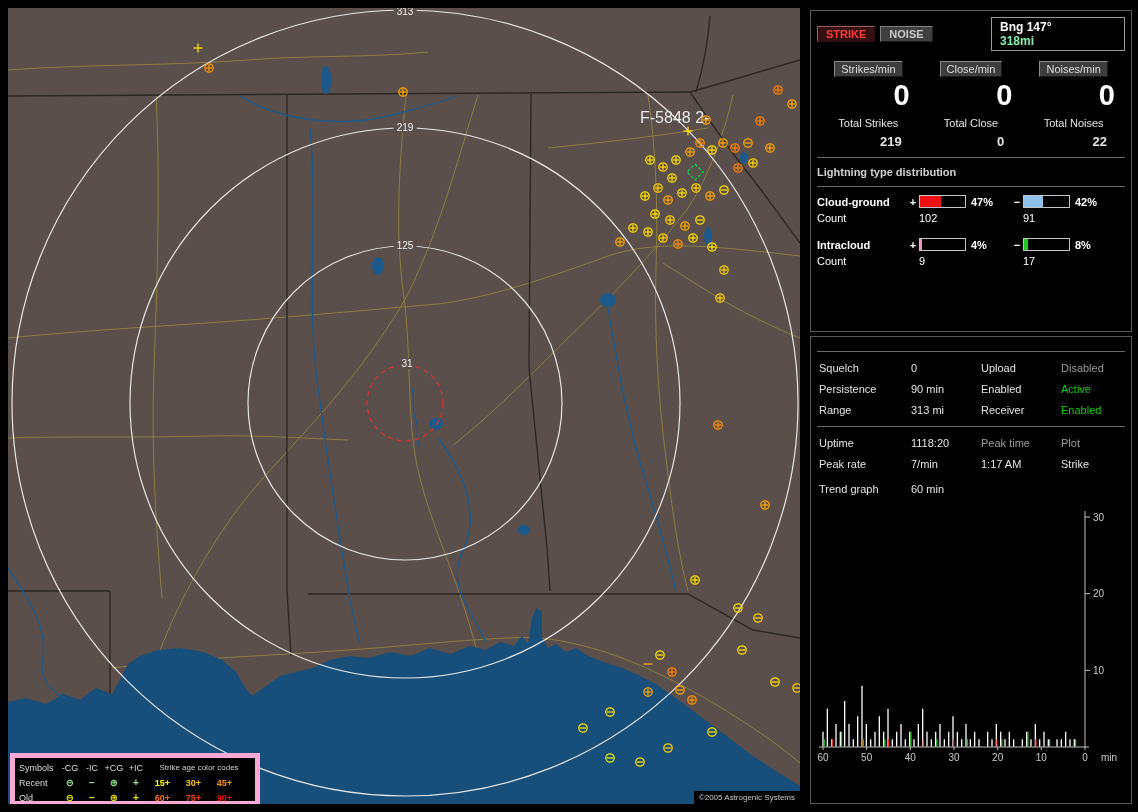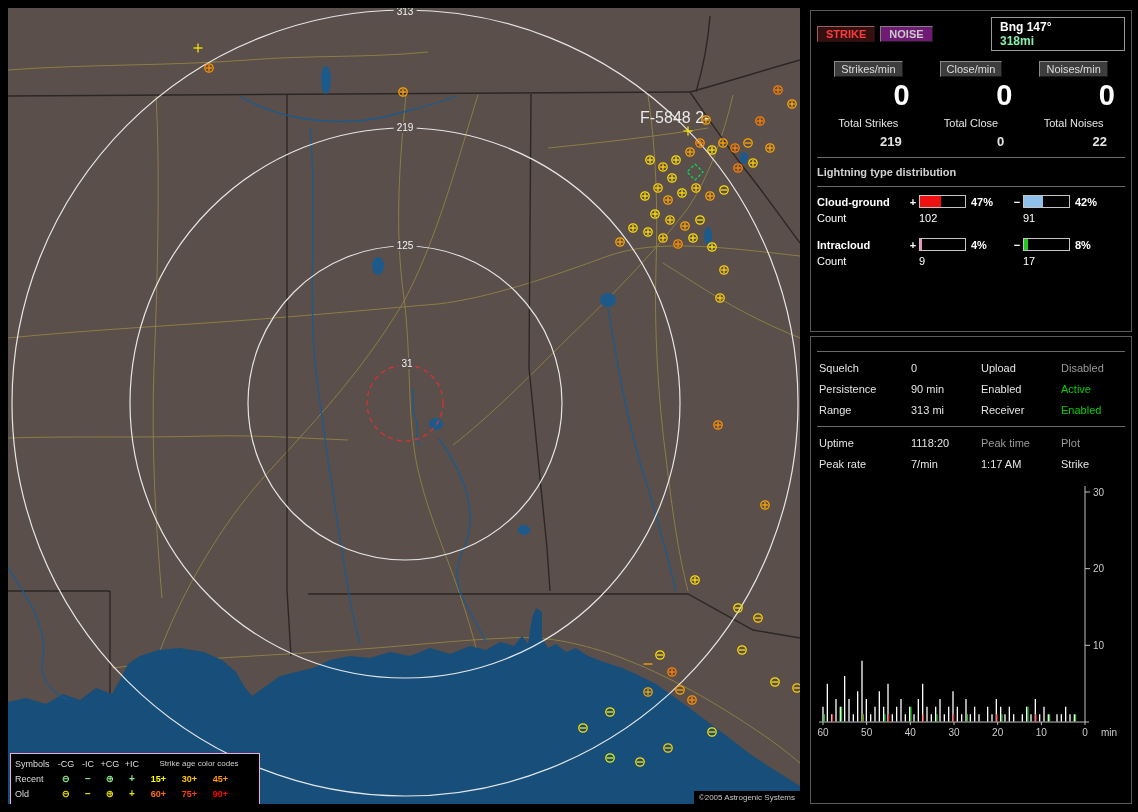--- a/index.html
+++ b/index.html
@@ -6,35 +6,35 @@
   body{width:1138px;height:812px;font-family:"Liberation Sans","DejaVu Sans",sans-serif;}
   .screen{position:relative;width:1138px;height:812px;background:#000;overflow:hidden;}
 
   
   .map{position:absolute;left:8px;top:8px;width:792px;height:796px;background:#5a4f4b;overflow:hidden;}
   .map svg.geo{position:absolute;left:0;top:0;}
   .ring-label{position:absolute;transform:translateX(-50%);background:#5a4f4b;color:#f2f2f2;font-size:10px;line-height:11px;padding:0 3px;z-index:5;}
   .station-label{position:absolute;left:632px;top:101px;color:#e9e9e9;font-size:16px;z-index:5;}
   .copyright{position:absolute;right:0;bottom:0;background:#000;color:#c9c9c9;font-size:8px;padding:2px 5px;z-index:6;}
 
-  .map-legend{position:absolute;left:2px;top:745px;width:250px;height:53px;background:#000;border:1px solid #f9a8d4;box-sizing:border-box;color:#ddd;font-size:9px;padding:2px 4px;z-index:6;}
+  .map-legend{position:absolute;left:2px;top:745px;width:250px;height:53px;background:#000;border:5px solid #f9a8d4;box-sizing:border-box;color:#ddd;font-size:9px;padding:2px 4px;z-index:6;}
   .lg-row{display:flex;align-items:center;height:15px;}
   .lg-c0{width:40px;}
   .lg-c{width:22px;text-align:center;}
   .lg-sym{font-size:10px;font-weight:bold;}
   .lg-age-hdr{flex:1;text-align:center;font-size:8px;color:#cfcfcf;}
   .lg-age{width:31px;text-align:center;font-weight:bold;}
 
   
   .panel{position:absolute;left:810px;top:8px;width:322px;height:796px;color:#e4e4e4;font-size:11px;}
   .box{position:absolute;left:0;width:322px;border:1px solid #5a5a5a;background:#000;box-sizing:border-box;padding:6px;}
   .box1{top:2px;height:322px;}
   .box2{top:328px;height:468px;}
   .hdr-row{display:flex;align-items:center;gap:5px;}
-  .btn{font-family:inherit;font-size:11px;font-weight:bold;padding:1px 8px;background:#701a75;border:1px solid;border-color:#808080 #1c1c1c #1c1c1c #808080;cursor:pointer;}
+  .btn{font-family:inherit;font-size:11px;font-weight:bold;padding:1px 8px;background:#404040;border:1px solid;border-color:#808080 #1c1c1c #1c1c1c #808080;cursor:pointer;}
   .strike-btn{color:#ff3c3c;background:#351010;border-color:#9a6060 #2a0d0d #2a0d0d #9a6060;}
   .noise-btn{color:#c9c9c9;}
   .bng-box{margin-left:auto;border:1px solid #9a9a9a;background:#000;padding:2px 8px;display:flex;justify-content:space-between;width:116px;font-size:12px;font-weight:bold;color:#fff;flex-direction:column;}
   .counters{display:flex;margin-top:10px;}
   .counter{width:33.33%;text-align:center;}
   .cbtn{display:inline-block;font-size:11px;color:#dcdcdc;background:#3d3d3d;border:1px solid;border-color:#8a8a8a #1a1a1a #1a1a1a #8a8a8a;padding:1px 6px;cursor:pointer;}
   .cval{font-size:29px;font-weight:bold;color:#fff;text-align:right;padding-right:10px;margin-top:3px;line-height:1.05;}
   .totals{display:flex;margin-top:7px;}
   .total{width:33.33%;text-align:center;font-size:11px;}
   .tval{text-align:right;padding-right:18px;font-weight:bold;font-size:13px;margin-top:5px;}
@@ -555,20 +555,24 @@
         <span>1118:20</span>
         <span style="color: rgb(154, 154, 154);">Peak time</span>
         <span style="color: rgb(154, 154, 154);">Plot</span>
 
         <span>Peak rate</span>
         <span>7/min</span>
         <span>1:17 AM</span>
         <span>Strike</span>
       </div>
 
+      <div class="trend-row">
+        <span>Trend graph</span>
+        <span>60 min</span>
+      </div>
 
       <svg id="trend-svg" width="310" height="258">
           <line x1="268" y1="4" x2="268" y2="240" stroke="#c0c0c0" stroke-width="1"></line>
           <line x1="2" y1="240" x2="272" y2="240" stroke="#c0c0c0" stroke-width="1"></line>
           <line x1="268" y1="163.33333333333331" x2="273" y2="163.33333333333331" stroke="#c0c0c0" stroke-width="1"></line>
           <text x="276" y="166.83333333333331" fill="#cccccc" font-size="10" font-family="Liberation Sans, sans-serif">10</text>
           <line x1="268" y1="86.66666666666666" x2="273" y2="86.66666666666666" stroke="#c0c0c0" stroke-width="1"></line>
           <text x="276" y="90.16666666666666" fill="#cccccc" font-size="10" font-family="Liberation Sans, sans-serif">20</text>
           <line x1="268" y1="10" x2="273" y2="10" stroke="#c0c0c0" stroke-width="1"></line>
           <text x="276" y="13.5" fill="#cccccc" font-size="10" font-family="Liberation Sans, sans-serif">30</text>

